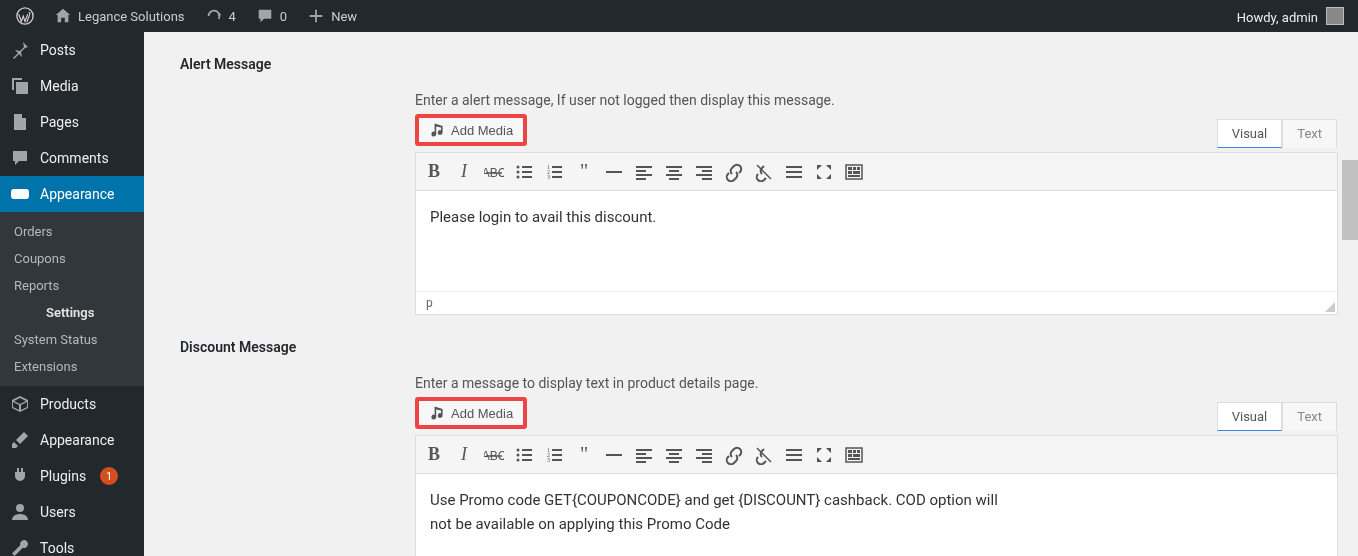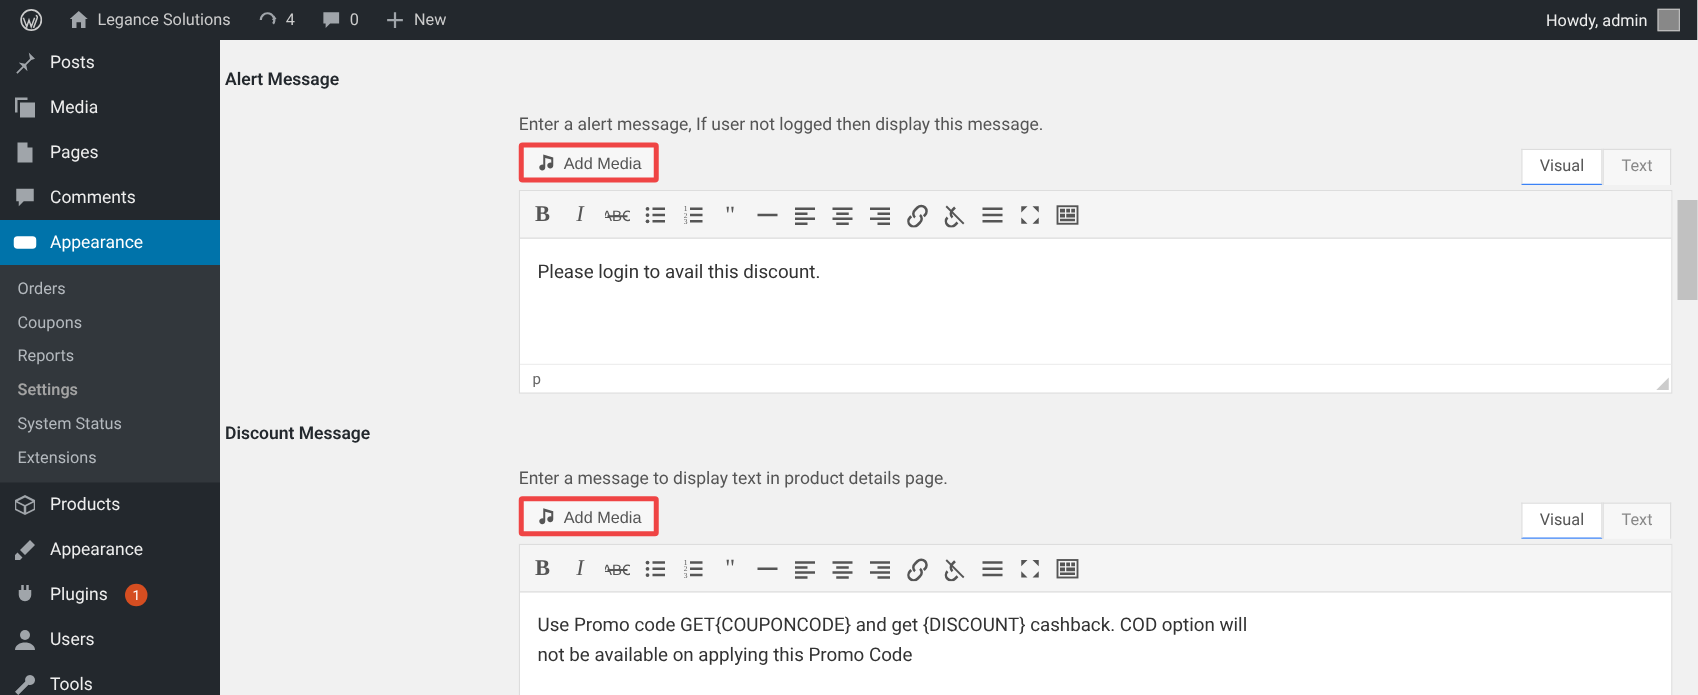--- a/index.html
+++ b/index.html
@@ -7,29 +7,29 @@
 
 
 .admin-bar { height: 32px; background: #23282d; color: #eee; display: flex; align-items: center; padding: 0 8px; font-size: 13px; }
 .admin-bar .left { display: flex; align-items: center; gap: 4px; }
 .admin-bar .item { display: flex; align-items: center; gap: 6px; padding: 0 8px; height: 32px; color: #ccc; cursor: pointer; }
 .admin-bar .item svg { width: 18px; height: 18px; fill: #a0a5aa; }
 .admin-bar .right { margin-left: auto; display: flex; align-items: flex-end; gap: 8px; padding-right: 6px; }
 .avatar { width: 18px; height: 18px; background: #888; border: 1px solid #bbb; }
 
 
-.sidebar { position: absolute; top: 32px; left: 0; width: 176px; bottom: 0; background: #23282d; color: #eee; }
+.sidebar { position: absolute; top: 32px; left: 0; width: 144px; bottom: 0; background: #23282d; color: #eee; }
 .menu-item { display: flex; align-items: center; gap: 10px; padding: 8px 10px; color: #eee; font-size: 14px; cursor: pointer; position: relative; }
 .menu-item svg { width: 20px; height: 20px; fill: #a0a5aa; }
 .menu-item.active { background: #0073aa; color: #fff; }
 .menu-item.active svg { fill: #fff; }
 .menu-item.active::after { content: ""; position: absolute; right: -8px; top: 50%; margin-top: -8px; border: 8px solid transparent; border-right-color: #f1f1f1; }
 .submenu { background: #32373c; padding: 6px 0; }
 .submenu-item { padding: 6px 12px 6px 14px; color: #b4b9be; font-size: 13px; cursor: pointer; }
-.submenu-item.current { color: #a3a3a3; font-weight: 600; }
+.submenu-item.current { color: #e5e5e5; font-weight: 600; margin-left: 32px; }
 .update-badge { background: #d54e21; color: #fff; border-radius: 9px; min-width: 18px; height: 18px; display: inline-flex; align-items: center; justify-content: center; font-size: 11px; margin-left: 4px; padding: 0 5px; }
 
 
 .content { position: absolute; top: 32px; left: 160px; right: 0; bottom: 0; overflow: auto; padding: 20px; }
 .form-row { display: flex; margin-bottom: 20px; }
 .form-label { width: 235px; padding-top: 4px; font-weight: 600; color: #23282d; font-size: 14px; }
 .form-field { flex: 1; margin-top: 40px; }
 .desc { color: #555; font-size: 14px; margin-bottom: 6px; }
 
 

